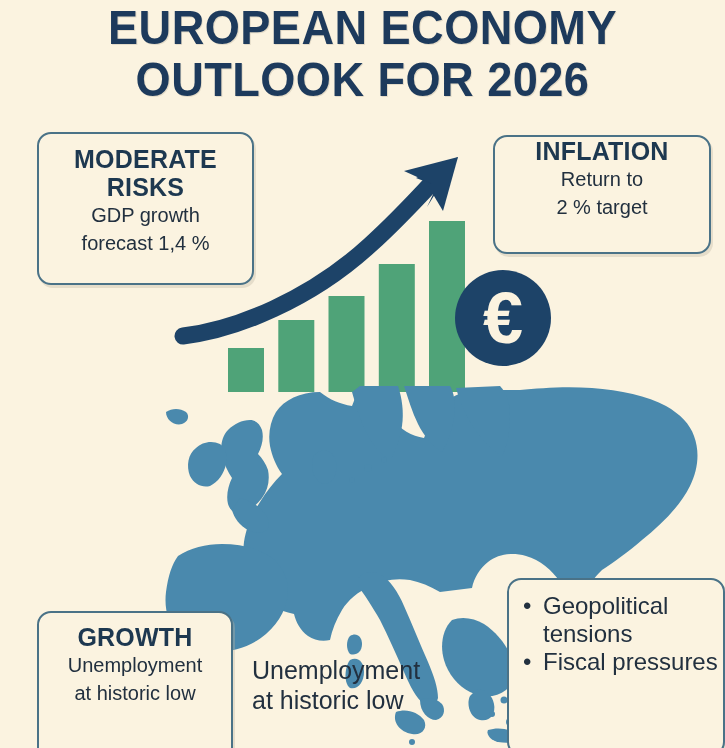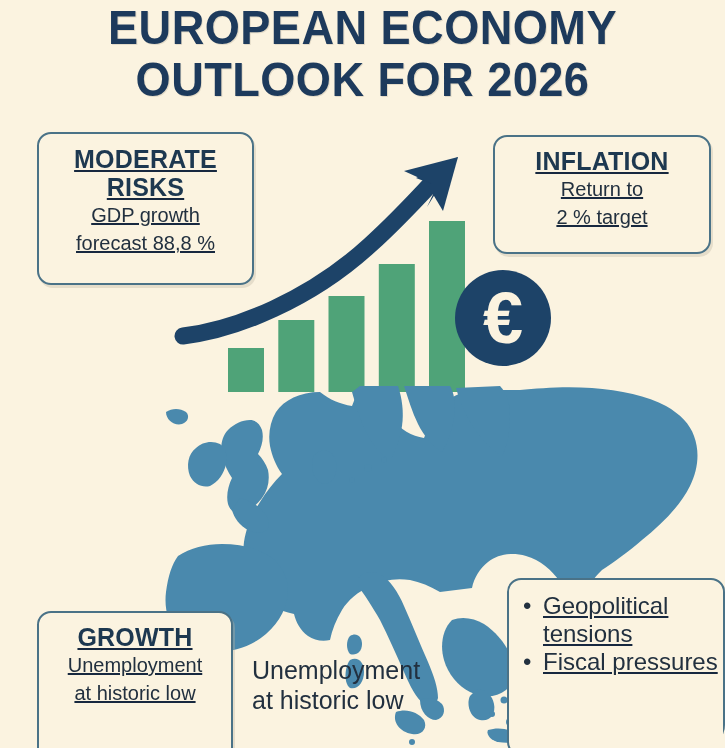--- a/index.html
+++ b/index.html
@@ -3,21 +3,21 @@
 <meta charset="utf-8">
 <style>
   html,body{margin:0;padding:0;}
   body{
     width:725px;height:748px;
     background:#fbf3e0;
     font-family:"Liberation Sans", sans-serif;
     overflow:hidden;
     position:relative;
   }
-  #stage{position:absolute;left:0;top:0;width:725px;height:748px;overflow:hidden;border-radius:23px;}
+  #stage{position:absolute;left:0;top:0;width:725px;height:748px;overflow:hidden;}
 
   
   .title{
     position:absolute;left:0;top:2px;width:725px;
     text-align:center;
     color:#1d3a5c;
     font-weight:bold;
     font-size:48px;
     line-height:52px;
     letter-spacing:0.5px;
@@ -33,40 +33,39 @@
   
   .card{
     position:absolute;
     box-sizing:border-box;
     border:2.5px solid #4a7287;
     border-radius:14px;
     background:#fbf3e0;
     text-align:center;
     color:#17283f;
     box-shadow:2px 3px 0 rgba(190,180,160,0.35);
-    text-decoration:underline;
   }
   .card .hd{
     display:block;
     font-weight:bold;
     font-size:25px;
     line-height:28px;
     color:#1d3850;
     letter-spacing:0.2px;
   }
   .card .bd{
     display:block;
     font-size:20px;
     line-height:28px;
     color:#22303f;
     font-weight:400;
   }
 
   #card-growth{left:37px;top:132px;width:217px;height:153px;padding-top:11px;}
-  #card-inflation{left:493px;top:135px;width:218px;height:119px;padding-top:10px;}
+  #card-inflation{left:493px;top:135px;width:218px;height:119px;}
   #card-labor{left:37px;top:611px;width:196px;height:150px;padding-top:10px;}
   #card-risks{left:507px;top:578px;width:218px;height:178px;padding-top:10px;text-align:left;}
 
   #card-risks .hd{text-align:center;}
   .bullets{margin:2px 0 8px 0;padding:0 0 0 14px;list-style:none;}
   .bullets li{
     position:relative;
     font-size:24px;line-height:28px;color:#22303f;
     padding-left:20px;
   }
@@ -262,21 +261,21 @@
   </svg>
 
   <div style="position:absolute;left:455px;top:270px;width:96px;height:96px;
               display:flex;align-items:center;justify-content:center;
               font-size:72px;font-weight:bold;color:#fbf3e0;line-height:1;">€</div>
 
   <div class="card" id="card-growth">
     <span class="hd">MODERATE</span>
     <span class="hd">RISKS</span>
     <span class="bd">GDP growth</span>
-    <span class="bd">forecast 88,8 %</span>
+    <span class="bd">forecast 1,4 %</span>
   </div>
 
   <div class="card" id="card-inflation">
     <span class="hd">INFLATION</span>
     <span class="bd">Return to</span>
     <span class="bd">2 % target</span>
   </div>
 
   <div class="card" id="card-labor">
     <span class="hd">GROWTH</span>

